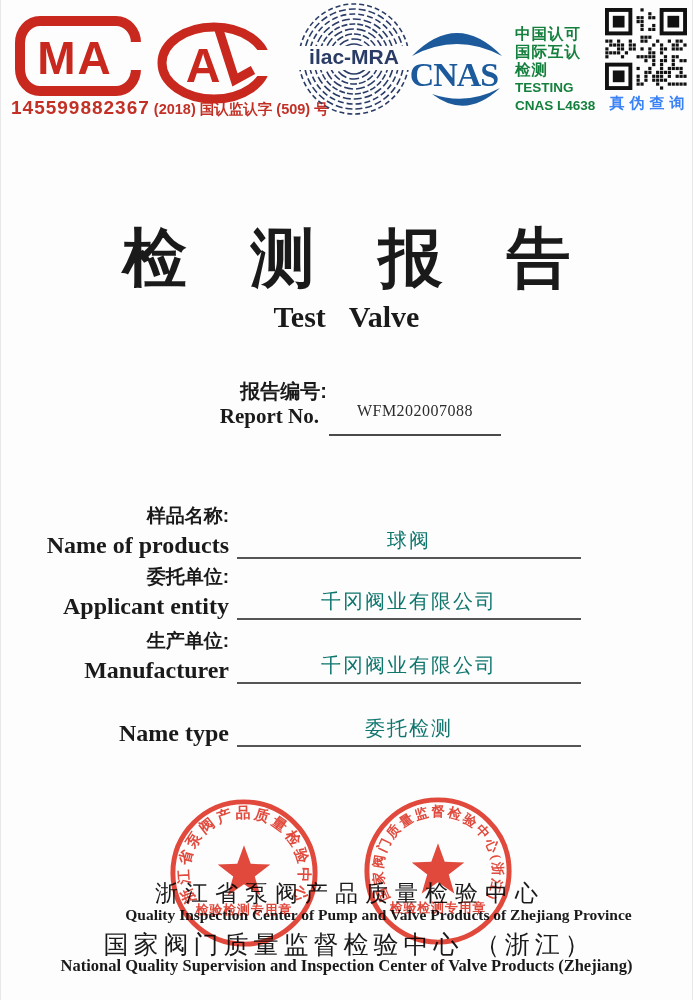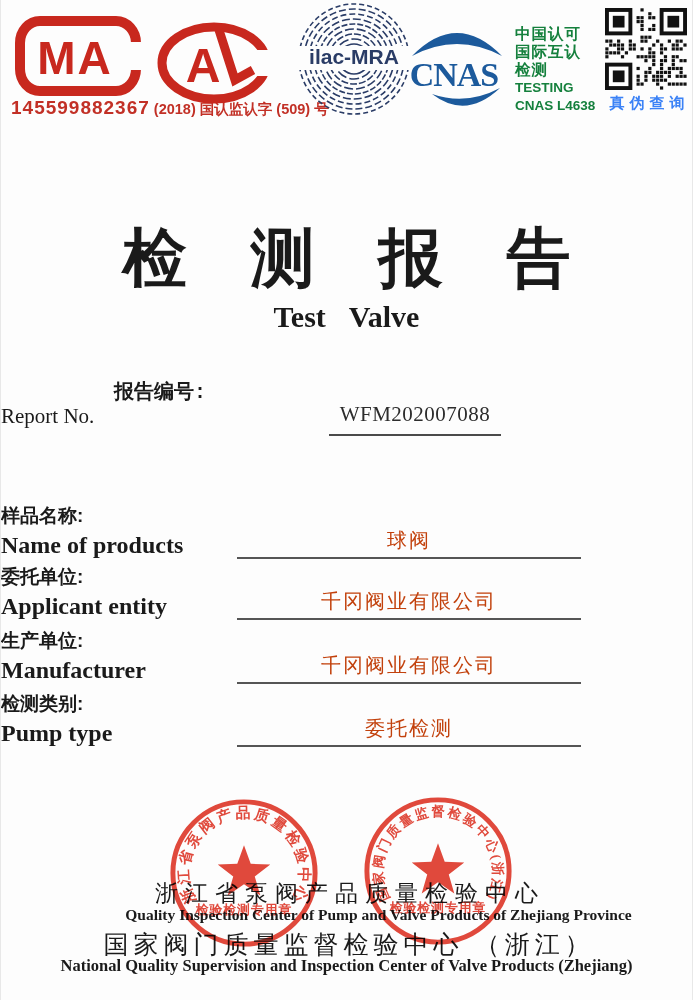--- a/index.html
+++ b/index.html
@@ -20,32 +20,32 @@
   .cnas-en{font-size:13.5px;letter-spacing:0;}
   .qr-caption{left:598px;top:94px;width:96px;text-align:center;color:#3b82f6;
     font-size:15px;font-weight:bold;letter-spacing:5px;text-indent:5px;
     font-family:"Liberation Sans",sans-serif;}
   
   .title-zh{left:0;top:215px;width:100%;text-align:center;
     font-size:64px;font-weight:bold;letter-spacing:64px;text-indent:64px;white-space:nowrap;}
   .title-en{left:0;top:300px;width:100%;text-align:center;
     font-size:30px;font-weight:bold;word-spacing:16px;}
   
-  .repno-zh{left:0;top:378px;width:318px;text-align:center;font-size:20px;font-weight:bold;
-    font-family:Liberation Mono, monospace;}
-  .repno-en{left:0;top:404px;width:318px;text-align:left;font-size:21px;font-weight:normal;}
+  .repno-zh{left:8px;top:378px;width:318px;text-align:right;font-size:20px;font-weight:bold;
+    font-family:Liberation Sans, sans-serif;}
+  .repno-en{left:0;top:404px;width:318px;text-align:right;font-size:21px;font-weight:bold;}
   .repno-value{left:328px;top:402px;width:172px;height:32px;border-bottom:2px solid #4a4a4a;
-    text-align:center;font-size:21px;color:#2c2c2c;letter-spacing:.5px;}
+    text-align:center;font-size:16px;color:#2c2c2c;letter-spacing:.5px;}
   
   .field{position:absolute;left:0;width:580px;height:54px;}
-  .f-labels{position:absolute;left:0;bottom:0;width:228px;text-align:left;}
+  .f-labels{position:absolute;left:0;bottom:0;width:228px;text-align:right;}
   .f-zh{font-size:19px;font-weight:bold;font-family:"Liberation Sans",sans-serif;margin-bottom:3px;}
   .f-en{font-size:24px;font-weight:bold;}
   .f-value{position:absolute;left:236px;width:344px;bottom:0;border-bottom:2px solid #555;
-    text-align:center;font-size:20px;color:#c2410c;padding-bottom:3px;letter-spacing:2px;}
+    text-align:center;font-size:20px;color:#0f766e;padding-bottom:3px;letter-spacing:2px;}
   
   .org-zh1{left:0;top:878px;width:100%;text-align:center;font-size:23px;
     letter-spacing:7px;text-indent:7px;white-space:nowrap;}
   .org-en1{left:0;top:906px;width:100%;text-align:center;font-size:15.5px;font-weight:bold;padding-left:32px;}
   .org-zh2{left:0;top:928px;width:100%;text-align:center;font-size:25px;
     letter-spacing:5px;text-indent:5px;white-space:nowrap;}
   .org-en2{left:0;top:956px;width:100%;text-align:center;font-size:16.5px;font-weight:bold;}
   
   .stamp{mix-blend-mode:multiply;opacity:.86;}
   .stamp text{font-family:"Liberation Serif",serif;}
@@ -252,22 +252,21 @@
   </div>
   <div class="field" style="top:630px">
     <div class="f-labels">
       <div class="f-zh">生产单位:</div>
       <div class="f-en">Manufacturer</div>
     </div>
     <div class="f-value">千冈阀业有限公司</div>
   </div>
   <div class="field" style="top:693px">
     <div class="f-labels">
-      <div class="f-zh">检测类别:</div>
-      <div class="f-en">Pump type</div>
+      <div class="f-en">Name type</div>
     </div>
     <div class="f-value">委托检测</div>
   </div>
 
   <div class="abs org-zh1">浙江省泵阀产品质量检验中心</div>
   <div class="abs org-en1">Quality Inspection Center of Pump and Valve Products of Zhejiang Province</div>
   <div class="abs org-en2">National Quality Supervision and Inspection Center of Valve Products (Zhejiang)</div>
   <div class="abs org-zh2">国家阀门质量监督检验中心 （浙江）</div>
 
   <svg class="abs stamp" style="left:164px;top:794px" width="158" height="158" viewBox="0 0 160 160">

